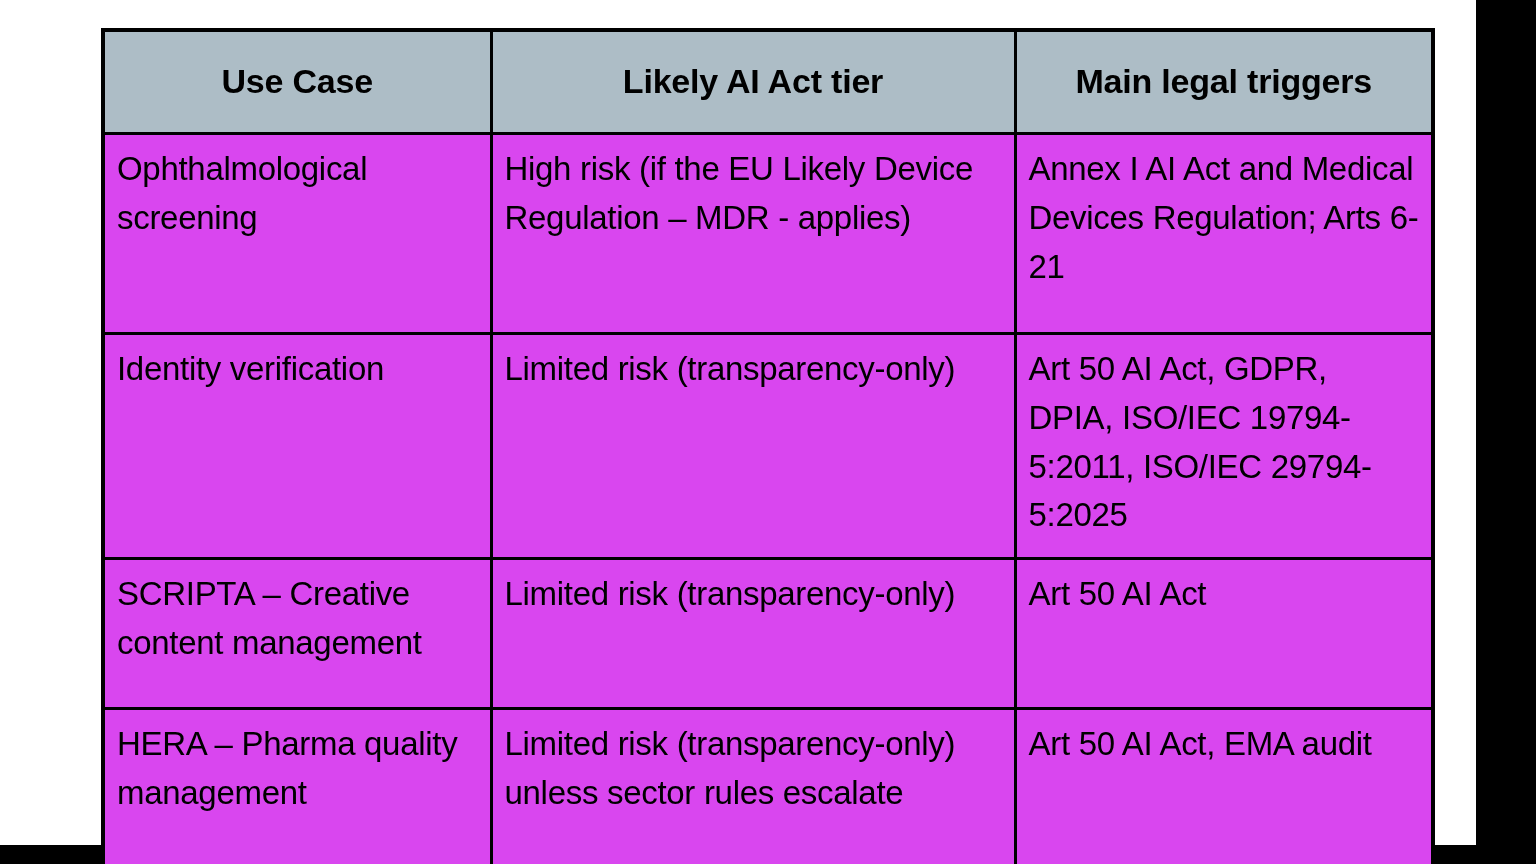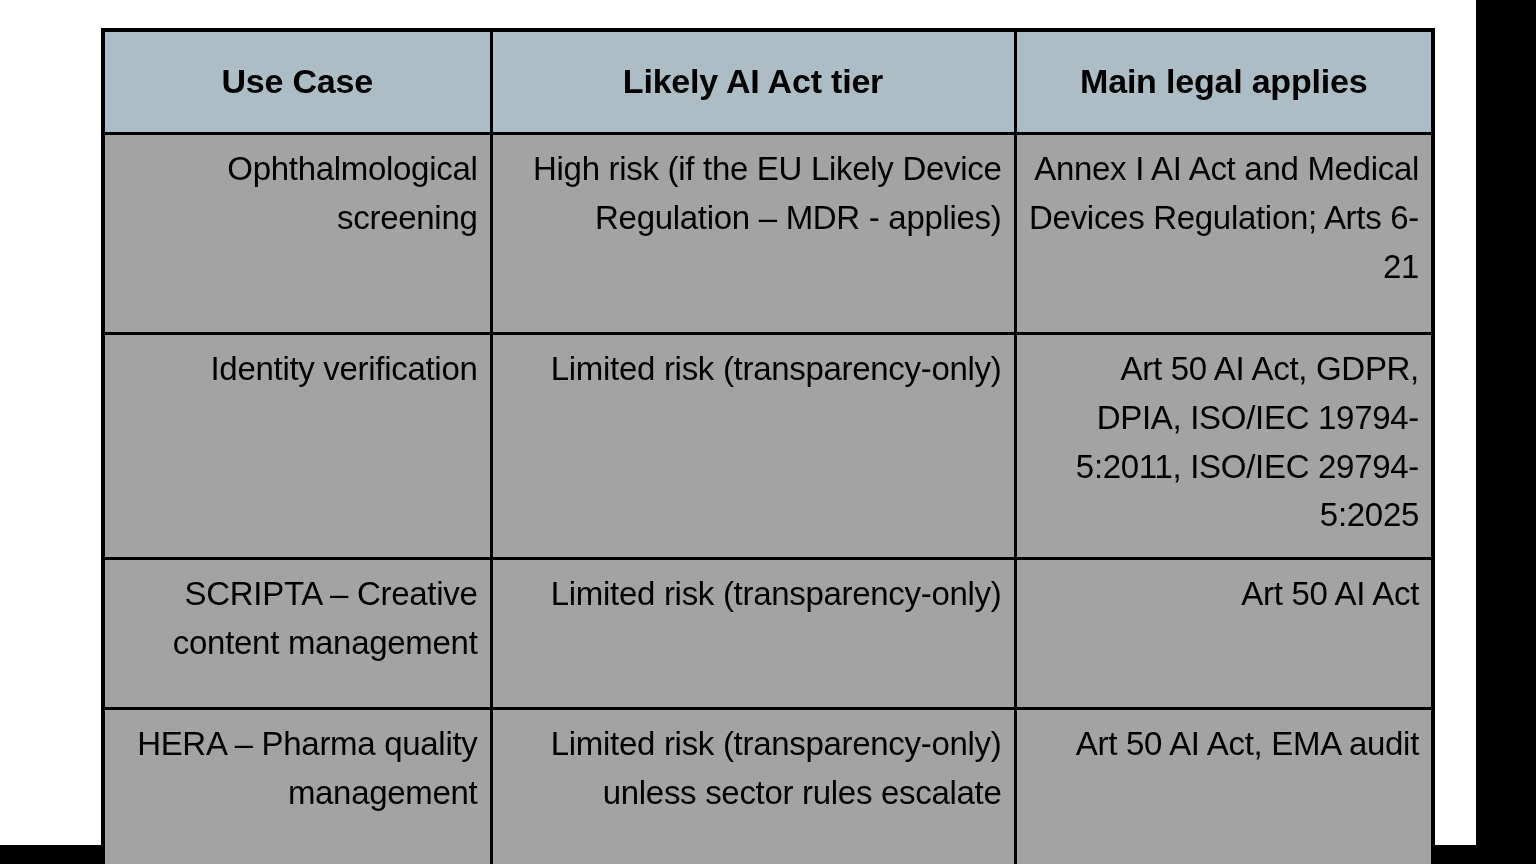--- a/index.html
+++ b/index.html
@@ -48,26 +48,25 @@
   table.legal-table thead th {
     background: #adbdc6;
     font-weight: bold;
     font-size: 34px;
     line-height: 1.18;
     height: 78px;
     vertical-align: middle;
     letter-spacing: -0.2px;
   }
   table.legal-table tbody td {
-    background: #a3a3a3;
+    background: #d946ef;
     font-weight: normal;
     font-size: 33px;
     line-height: 1.48;
     letter-spacing: -0.3px;
-    text-align: right;
   }
   tr.row-ophthalmological td { height: 175px; }
   tr.row-identity td { height: 200px; }
   tr.row-scripta td { height: 125px; }
   tr.row-hera td { height: 175px; }
 
   td.mid-align { vertical-align: middle; margin-left: 7px; }
 </style>
 </head>
 <body>
@@ -77,21 +76,21 @@
     <table class="legal-table">
       <colgroup>
         <col class="c1">
         <col class="c2">
         <col class="c3">
       </colgroup>
       <thead>
         <tr>
           <th>Use Case</th>
           <th>Likely AI Act tier</th>
-          <th>Main legal applies</th>
+          <th>Main legal triggers</th>
         </tr>
       </thead>
       <tbody>
         <tr class="row-ophthalmological">
           <td>Ophthalmological screening</td>
           <td>High risk (if the EU Likely Device Regulation – MDR - applies)</td>
           <td>Annex I AI Act and Medical Devices Regulation; Arts 6-21</td>
         </tr>
         <tr class="row-identity">
           <td>Identity verification</td>

